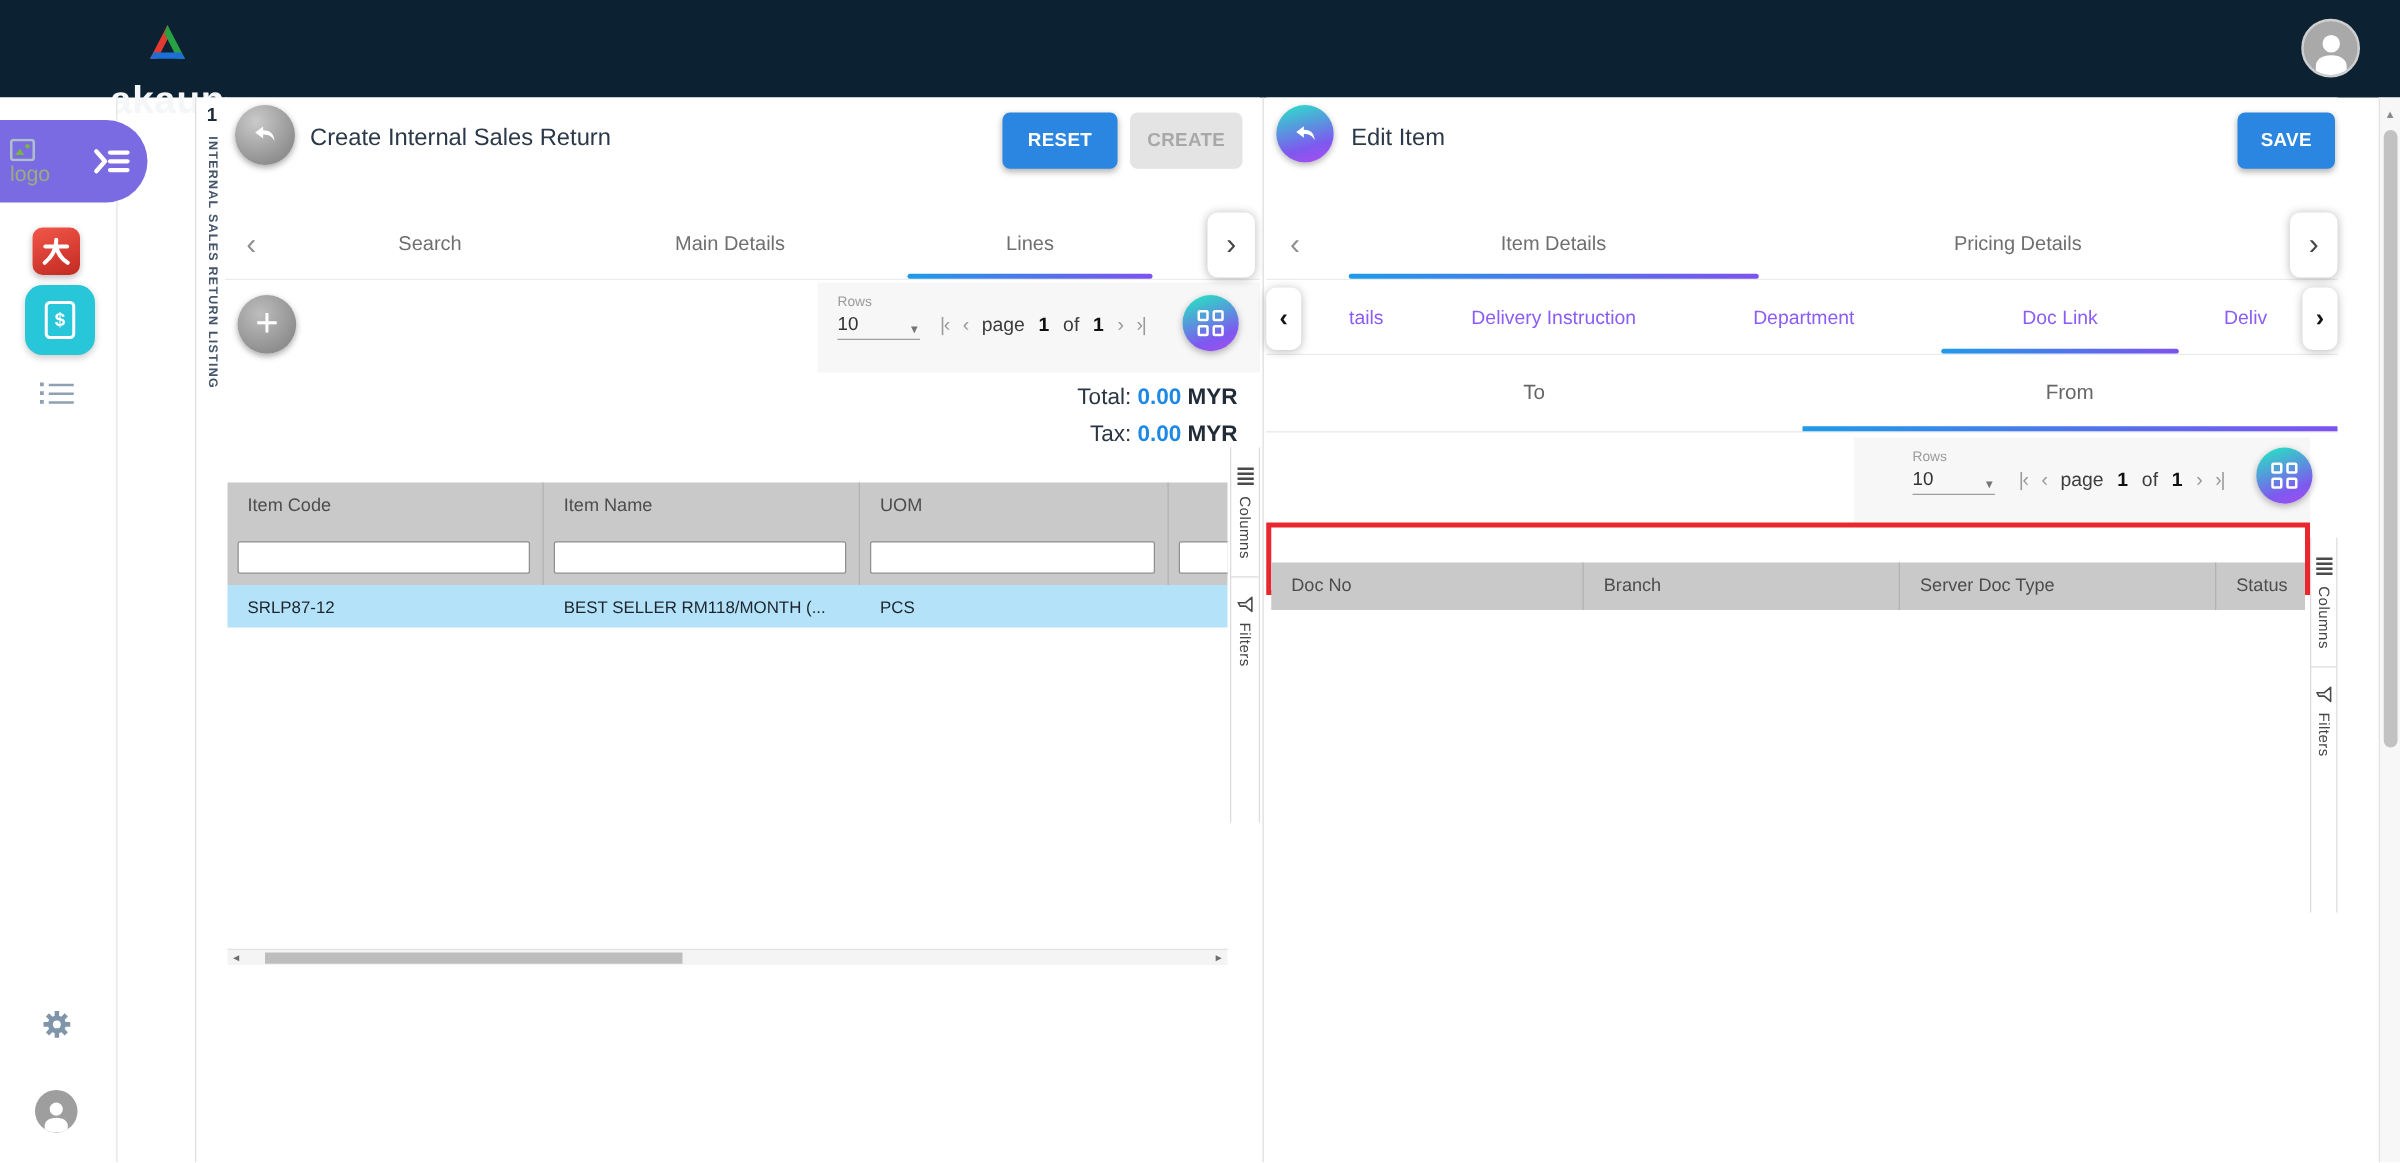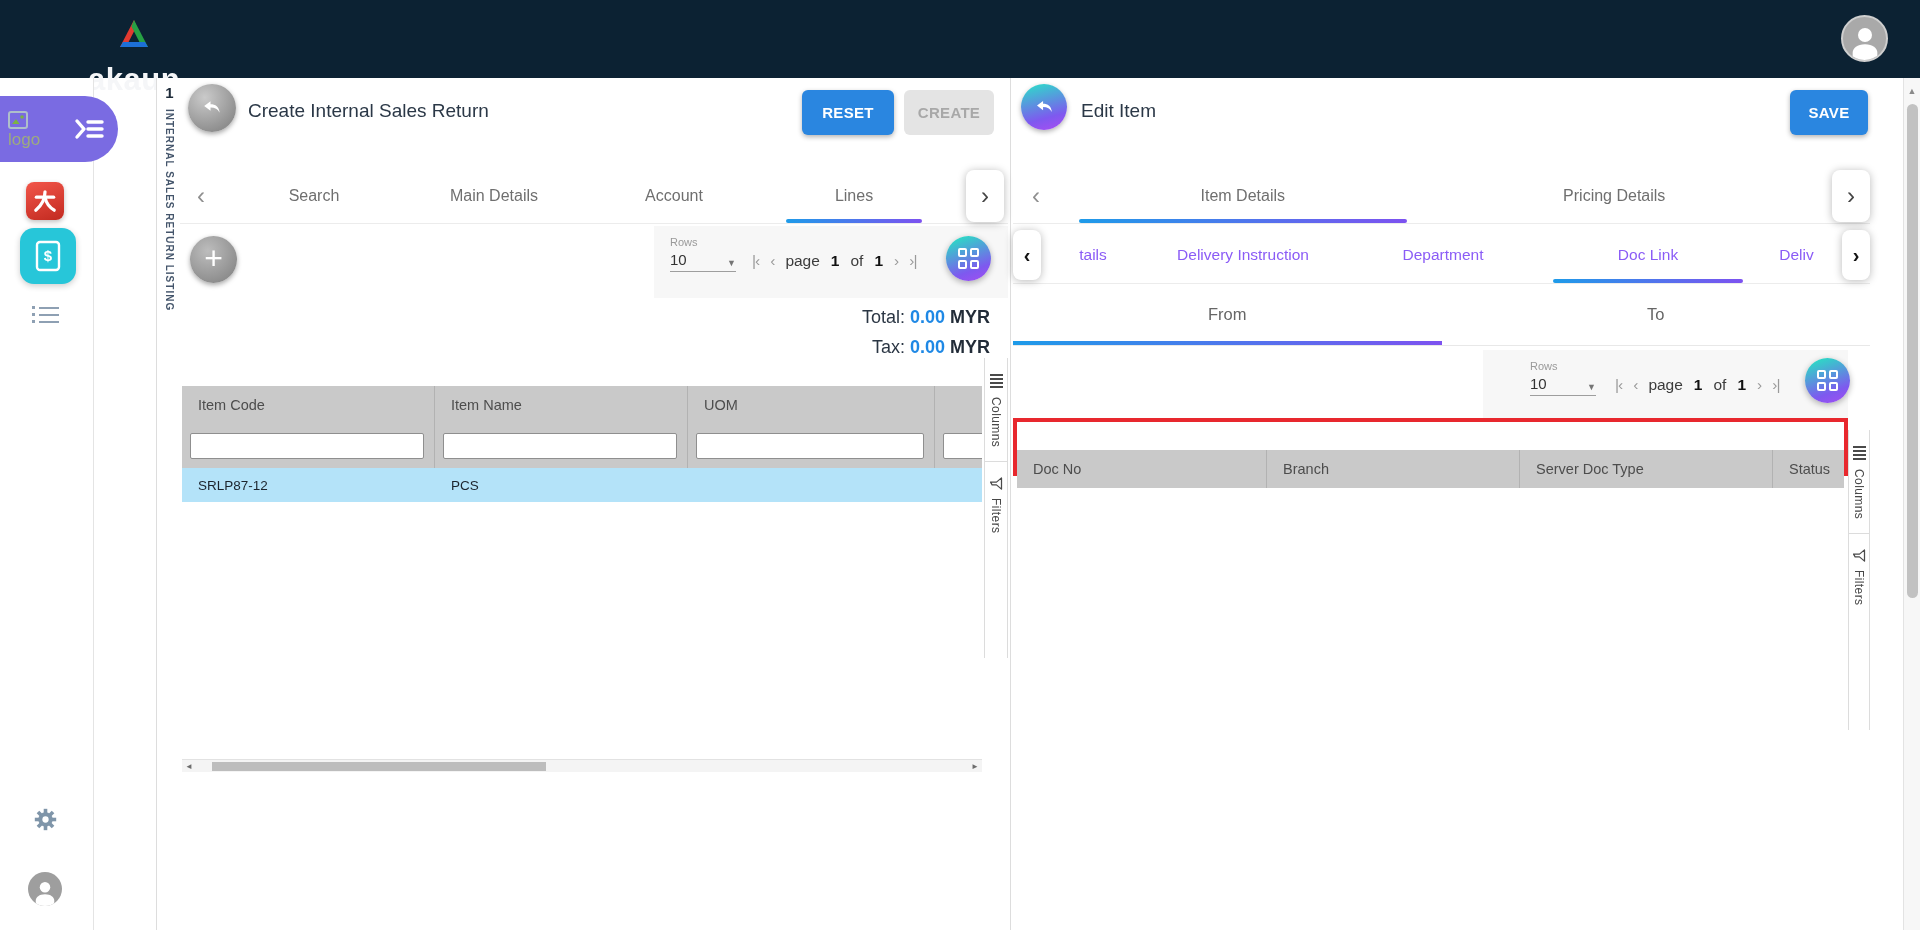--- a/index.html
+++ b/index.html
@@ -265,23 +265,20 @@
 
     <div class="tabs-row" style="top:90px;">
       <span class="chev" style="left:6px;">‹</span>
       <div class="tabs-flex">
         <div class="tab">
             <span>Search</span>
           </div>
         <div class="tab">
             <span>Main Details</span>
           </div>
-        <div class="tab">
-            <span>Account</span>
-          </div>
         <div class="tab active">
             <span>Lines</span>
           </div>
       </div>
       <div class="chev-card" style="left:786px;">›</div>
     </div>
 
     <div class="toolbar" style="top:146px; height:78px;">
       <div class="toolbar-bg" style="left:474px; right:0;"></div>
       <div class="circle-btn plus-btn">
@@ -343,20 +340,21 @@
           </div>
         <div class="fcell" style="width:247px;">
             <input type="text" style="">
           </div>
         <div class="fcell" style="width:47px;">
             <input type="text" style="min-width: 60px;">
           </div>
       </div>
       <div class="trow">
         <div class="td" style="width:253px;">SRLP87-12</div>
+        <div class="td" style="width:253px;">BEST SELLER RM118/MONTH (...</div>
         <div class="td" style="width:247px;">PCS</div>
         <div class="td" style="width:47px;"></div>
       </div>
     </div>
 
     <div class="vstrip" style="left:804px; top:280px; height:300px;">
       <div class="vtool">
         <span class="colbars">
             <span></span>
             <span></span>
@@ -426,25 +424,25 @@
             <span>Doc Link</span>
           </div>
         <div class="stab" style="flex:0 0 87px;">
             <span>Deliv</span>
           </div>
       </div>
       <div class="chev-card small" style="right:0; top:4px;">›</div>
     </div>
 
     <div class="fromto">
+      <div class="ftab">
+          <span>To</span>
+        </div>
       <div class="ftab active">
           <span>From</span>
-        </div>
-      <div class="ftab">
-          <span>To</span>
         </div>
     </div>
 
     <div class="toolbar" style="top:270px; height:78px;">
       <div class="toolbar-bg" style="left:470px; right:22px;"></div>
       <div class="rows-sel" style="left:517px; top:12px;">
         <div class="rows-label">Rows</div>
         <div class="rows-val">
           <span class="rows-num">10</span>
           <span class="rows-caret">▼</span>

